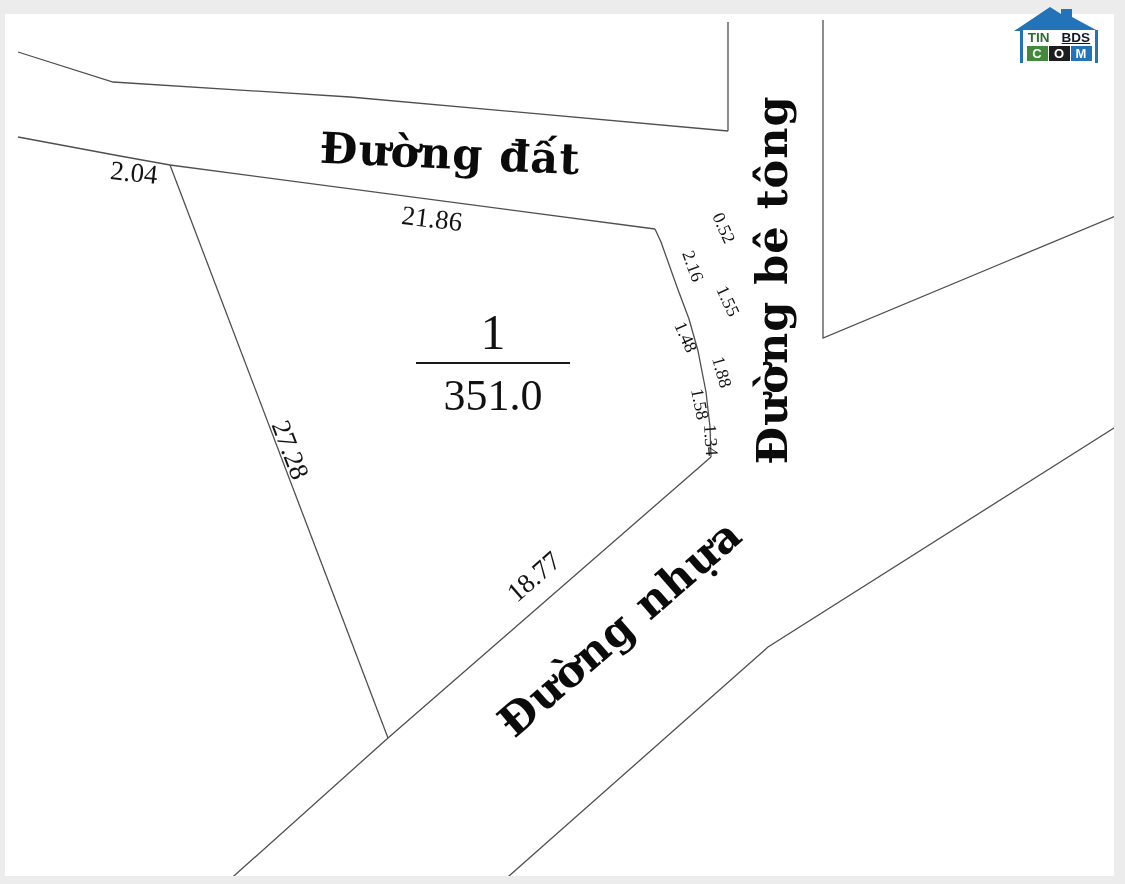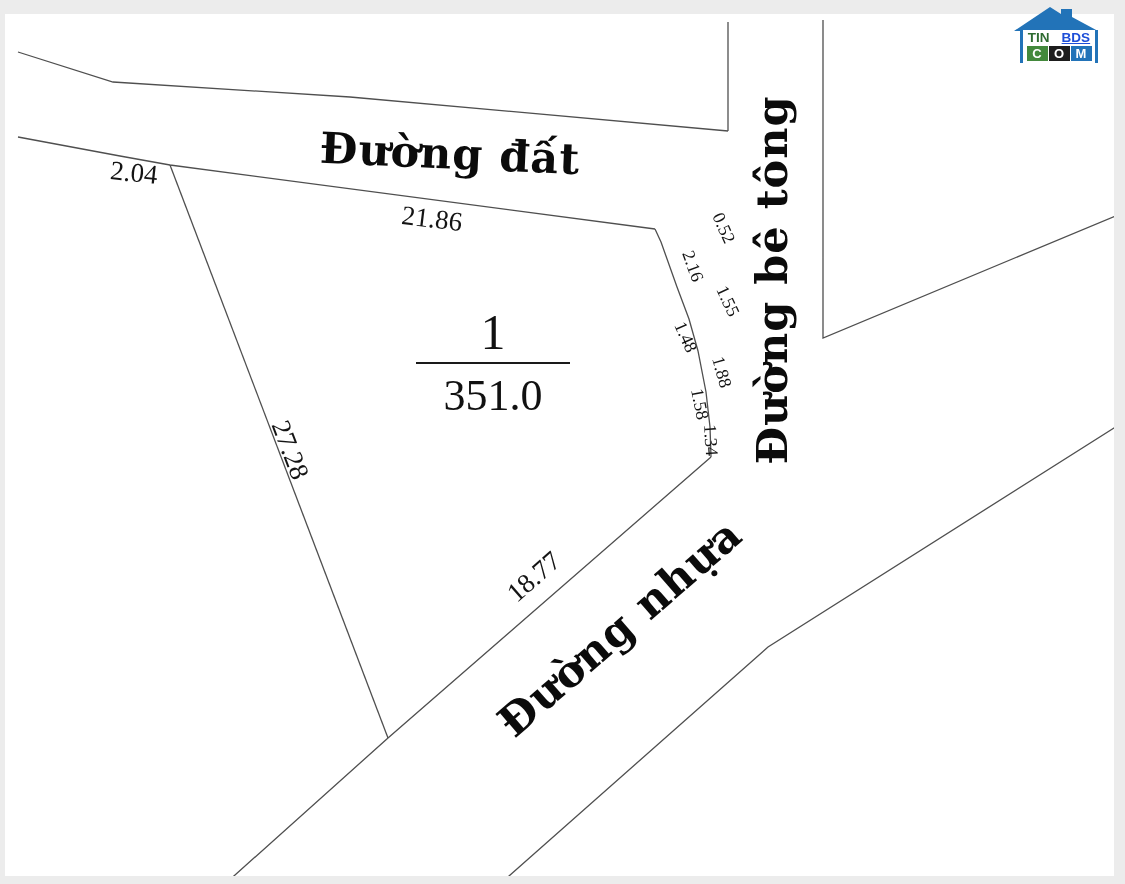--- a/index.html
+++ b/index.html
@@ -28,21 +28,21 @@
   #parcel-area{display:block;font-size:44px;line-height:56px;}
   
   #logo{position:absolute;left:1014px;top:5px;width:84px;height:58px;
         font-family:"Liberation Sans","DejaVu Sans",sans-serif;}
   #logo-roof{position:absolute;left:0;top:0;}
   #logo-body{position:absolute;left:6px;top:25px;width:72px;height:33px;background:#ffffff;
              border-left:3px solid #2273b8;border-right:3px solid #2273b8;}
   #logo-line1{display:flex;justify-content:center;font-weight:bold;font-size:13.5px;
               line-height:15px;letter-spacing:0;gap:12px;}
   .logo-green{color:#2e6b30;}
-  .logo-blue{color:#1d4ed8;text-decoration:underline;}
+  .logo-blue{color:#0f172a;text-decoration:underline;}
   #logo-line2{display:flex;justify-content:center;gap:1px;margin-top:1px;}
   .logo-box{width:21px;height:15px;color:#fff;font-weight:bold;font-size:13px;line-height:15px;
             text-align:center;}
 </style>
 </head>
 <body>
 
 <div id="stage">
 
   <svg id="survey-svg" width="1125" height="884" viewBox="0 0 1125 884">

